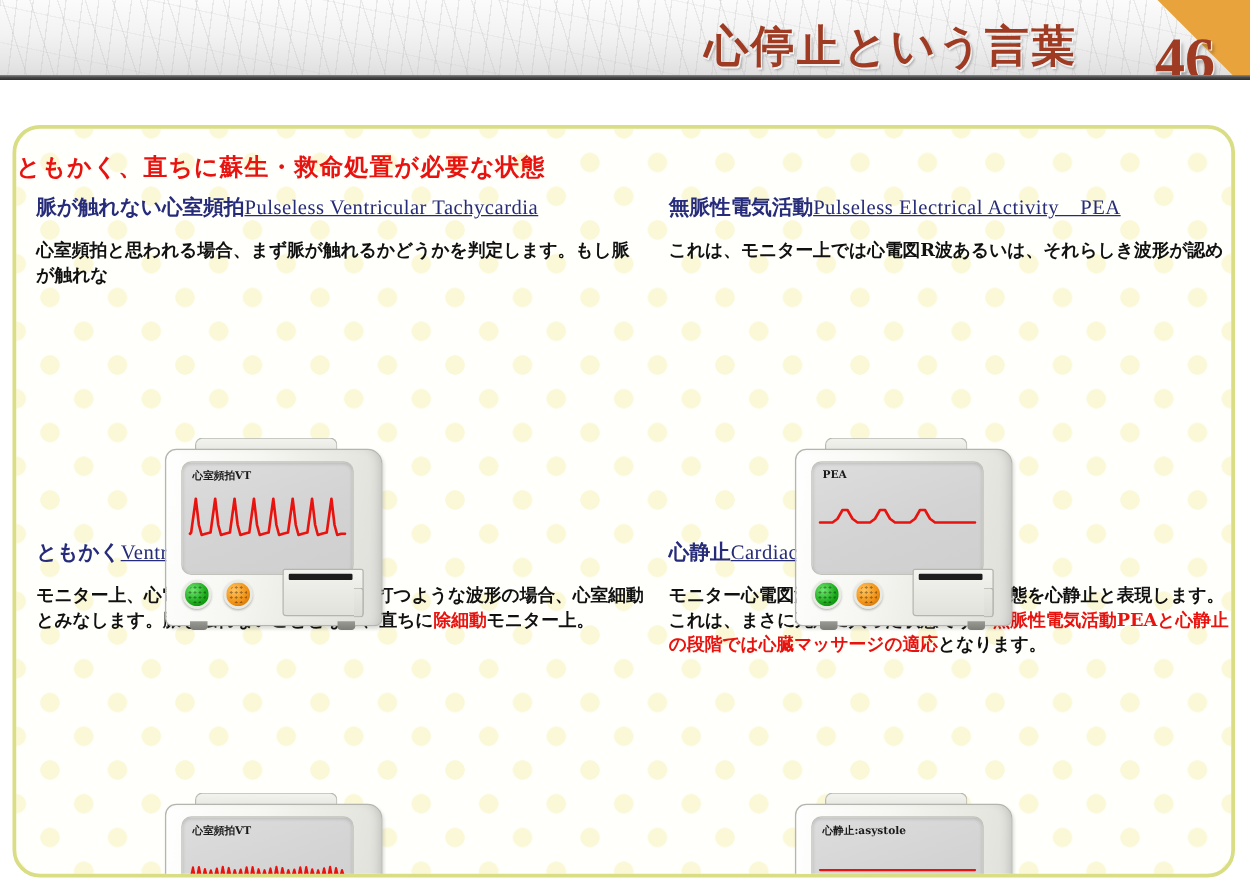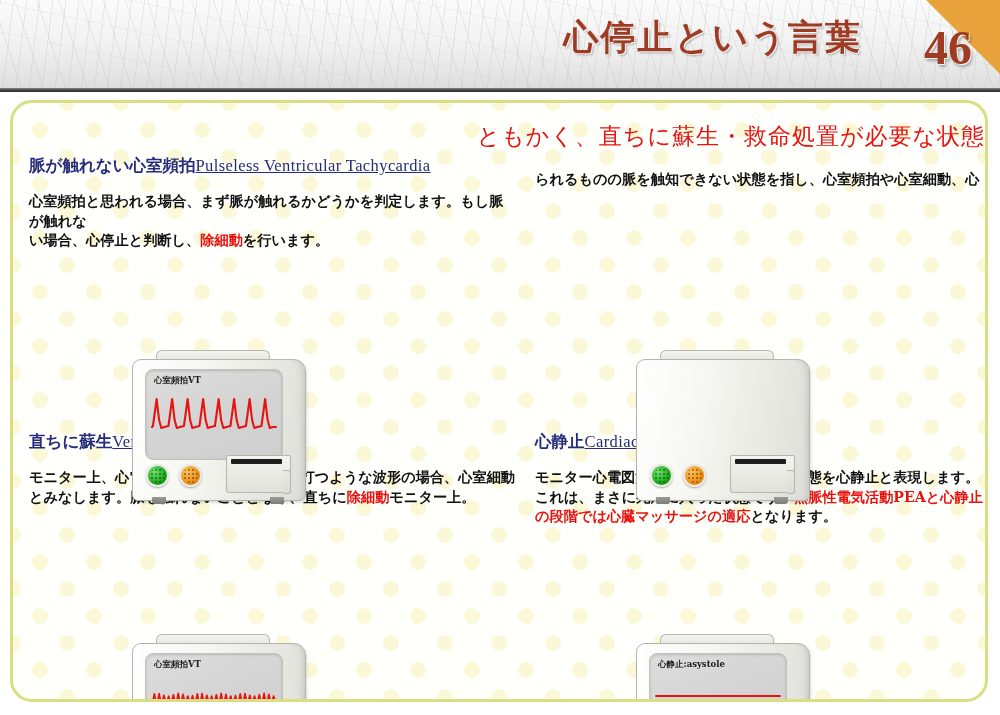--- a/index.html
+++ b/index.html
@@ -5,21 +5,21 @@
   html,body{margin:0;padding:0;}
   body{
     width:1000px;height:715px;overflow:hidden;
     background:#ffffff;
     font-family:"Liberation Serif","DejaVu Serif",serif;
     position:relative;
   }
 
   
   #header{
-    position:absolute;left:0;top:0;width:1000px;height:92px;
+    position:absolute;left:0;top:0;width:1000px;height:64px;
     background:
       linear-gradient(103deg, rgba(0,0,0,0) 0 0),
       repeating-linear-gradient(97deg, rgba(190,190,190,.30) 0 1px, rgba(255,255,255,0) 1px 13px),
       repeating-linear-gradient(72deg, rgba(175,175,175,.22) 0 1px, rgba(255,255,255,0) 1px 21px),
       repeating-linear-gradient(12deg, rgba(200,200,200,.20) 0 1px, rgba(255,255,255,0) 1px 29px),
       linear-gradient(180deg,#fbfbfb 0%, #f2f2f2 45%, #e6e6e6 78%, #dcdcdc 100%);
     overflow:hidden;
   }
   #header:after{
     content:"";position:absolute;left:0;bottom:0;width:100%;height:4px;
@@ -51,22 +51,22 @@
     background-color:#fffffb;
     background-image:
       radial-gradient(circle, #fbf8d8 7.5px, rgba(251,248,216,0) 8px),
       radial-gradient(circle, #fbf8d8 7.5px, rgba(251,248,216,0) 8px);
     background-size:54px 54px, 54px 54px;
     background-position:0 0, 27px 27px;
     overflow:hidden;
   }
 
   #subtitle{
-    position:absolute;left:0;top:18px;width:100%;text-align:right;
-    font-size:23px;font-weight:normal;color:#e8130f;letter-spacing:1px;
+    position:absolute;left:0;top:18px;width:100%;text-align:left;
+    font-size:19px;font-weight:bold;color:#e8130f;letter-spacing:1px;
   }
 
   
   .panel{position:absolute;}
   #panel-vt { left:16px;  top:52px; width:480px; }
   #panel-pea{ left:522px; top:52px; width:452px; }
   #panel-vf { left:16px;  top:328px;width:490px; }
   #panel-asy{ left:522px; top:328px;width:452px; }
 
   .panel-heading{
@@ -169,33 +169,35 @@
 <div id="content-card">
 
   <div id="subtitle">ともかく、直ちに蘇生・救命処置が必要な状態</div>
 
   <div class="panel" id="panel-vt">
     <div class="panel-heading">
       <span>脈が触れない心室頻拍</span><span class="en">Pulseless Ventricular Tachycardia</span>
     </div>
     <div class="panel-body">
         <div><span>心室頻拍と思われる場合、まず脈が触れるかどうかを判定します。もし脈が触れな</span></div>
-        <div><span>い場合、心停止と判断し、</span><span class="hl">除細動</span><span>を行います。</span></div>
       </div>
   </div>
 
   <div class="panel" id="panel-pea">
-    <div class="panel-body">
-        <div><span>られるものの脈を触知できない状態を指し、心室頻拍や心室細動、心</span></div>
+    <div class="panel-heading">
+      <span>無脈性電気活動</span><span class="en">Pulseless Electrical Activity　PEA</span>
+    </div>
+    <div class="panel-body">
+        <div><span>これは、モニター上では心電図R波あるいは、それらしき波形が認め</span></div>
       </div>
   </div>
 
   <div class="panel" id="panel-vf">
     <div class="panel-heading">
-      <span>直ちに蘇生</span><span class="en">Ventricula Fibrillation VF</span>
+      <span>ともかく</span><span class="en">Ventricula Fibrillation VF</span>
     </div>
     <div class="panel-body">
         <div><span>モニター上、心電図波形の基本が崩れ、波打つような波形の場合、心室細動</span></div>
         <div><span>とみなします。脈も触れないこととなり、直ちに</span><span class="hl">除細動</span><span>モニター上。</span></div>
       </div>
   </div>
 
   <div class="panel" id="panel-asy">
     <div class="panel-heading">
       <span>心静止</span><span class="en">Cardiac Standstill or Asystole</span>
@@ -219,20 +221,26 @@
     <div class="mon-knob knob-green"></div>
     <div class="mon-knob knob-orange"></div>
     <div class="mon-printer"></div>
     <div class="mon-foot foot-l"></div>
     <div class="mon-foot foot-r"></div>
   </div>
 
   <div class="monitor" id="monitor-pea">
     <div class="mon-hood"></div>
     <div class="mon-body"></div>
+    <div class="mon-screen">
+      <div class="mon-screen-label">PEA</div>
+      <svg class="mon-wave" viewBox="0 0 136 89" preserveAspectRatio="none">
+        <polyline fill="none" stroke="#e8130f" stroke-width="2.1" stroke-linejoin="round" stroke-linecap="round" points="6.00,48.00 16.00,48.00 20.00,45.00 24.00,38.00 28.00,38.00 32.00,45.00 36.00,48.00 46.00,48.00 50.00,45.00 54.00,38.00 58.00,38.00 62.00,45.00 66.00,48.00 78.00,48.00 82.00,45.00 86.00,38.00 90.00,38.00 94.00,45.00 98.00,48.00 130.00,48.00"></polyline>
+      </svg>
+    </div>
     <div class="mon-knob knob-green"></div>
     <div class="mon-knob knob-orange"></div>
     <div class="mon-printer"></div>
     <div class="mon-foot foot-l"></div>
     <div class="mon-foot foot-r"></div>
   </div>
 
   <div class="monitor" id="monitor-vf">
     <div class="mon-hood"></div>
     <div class="mon-body"></div>

